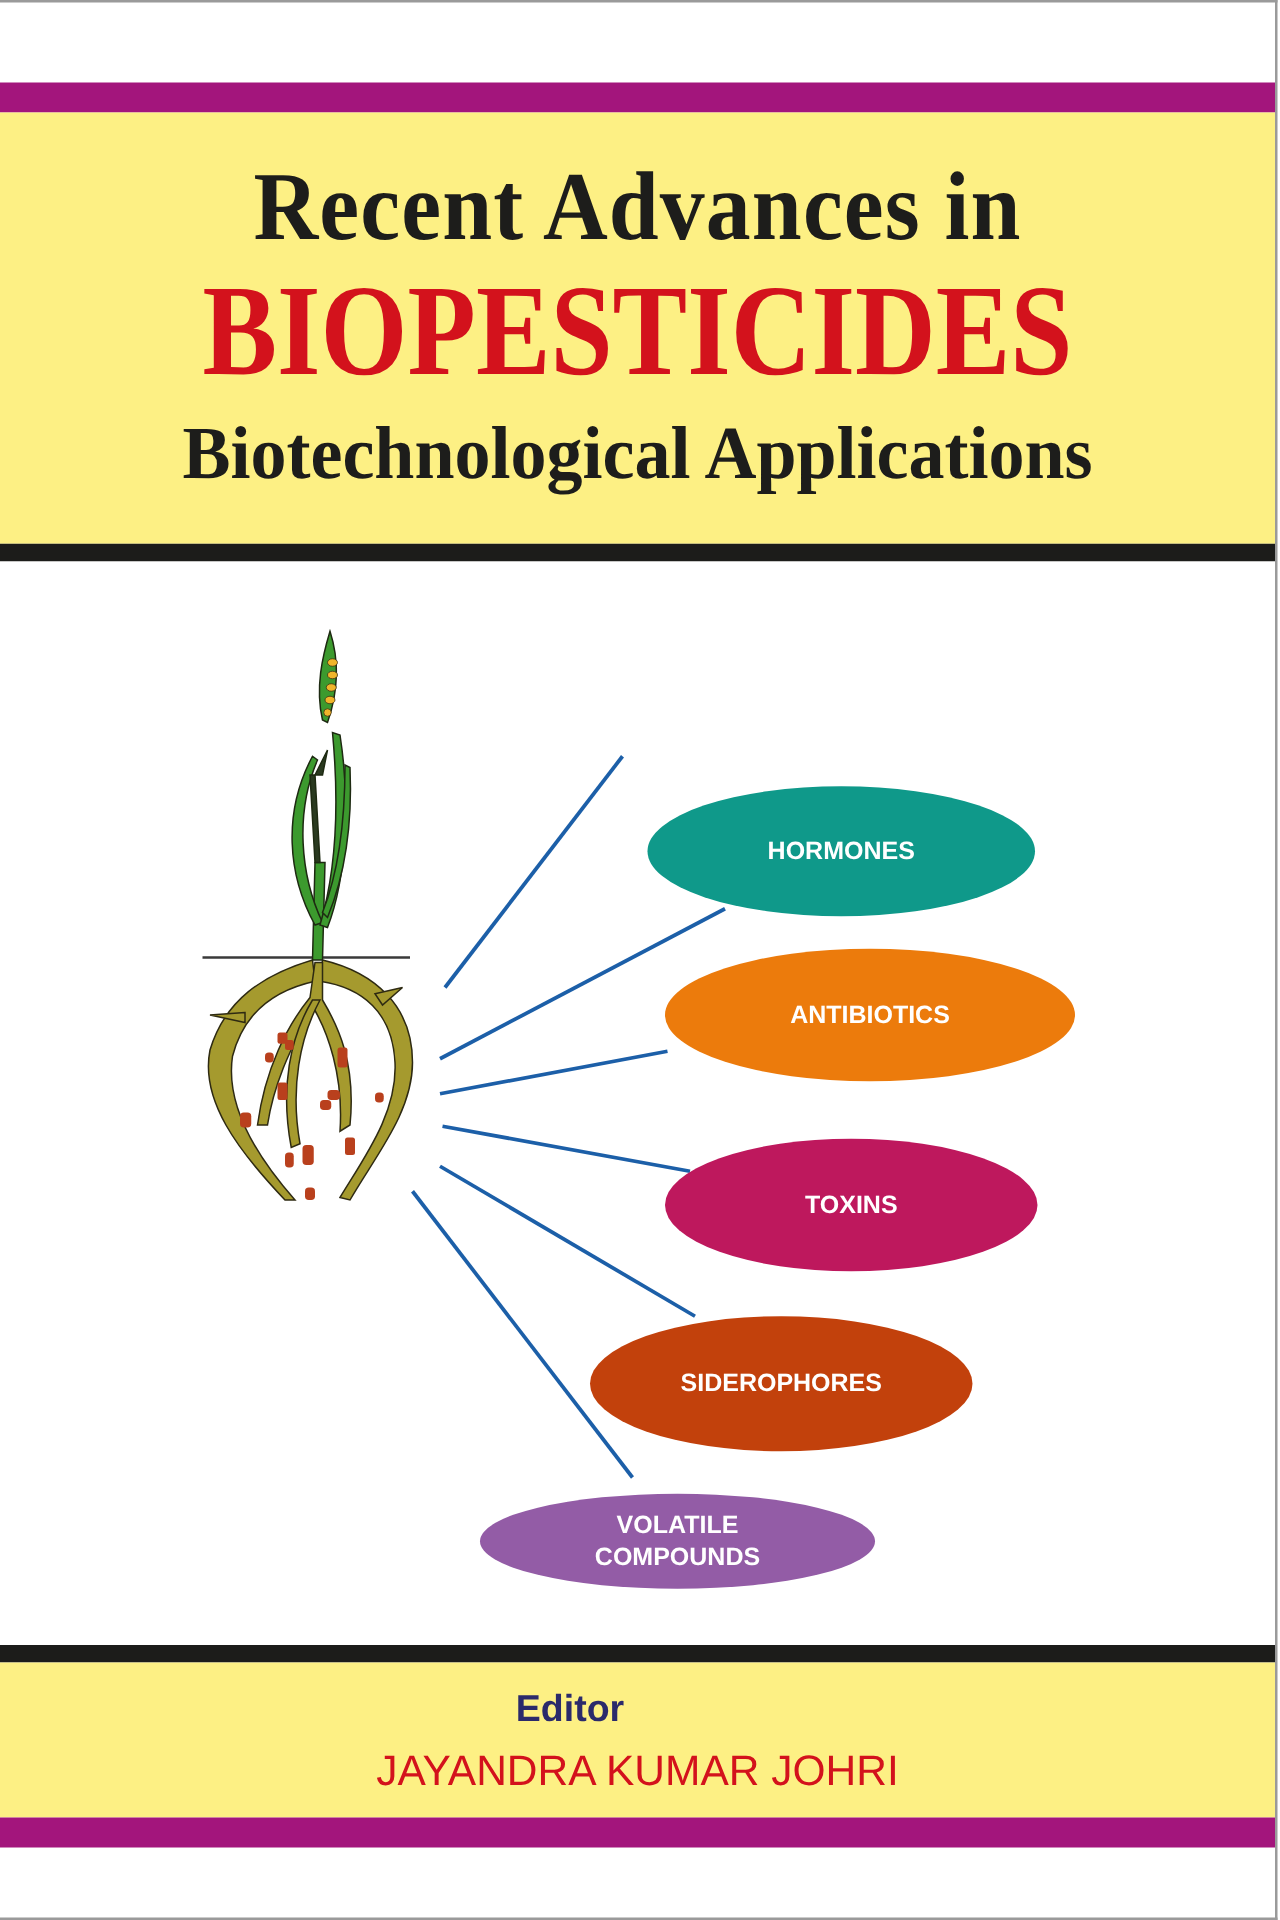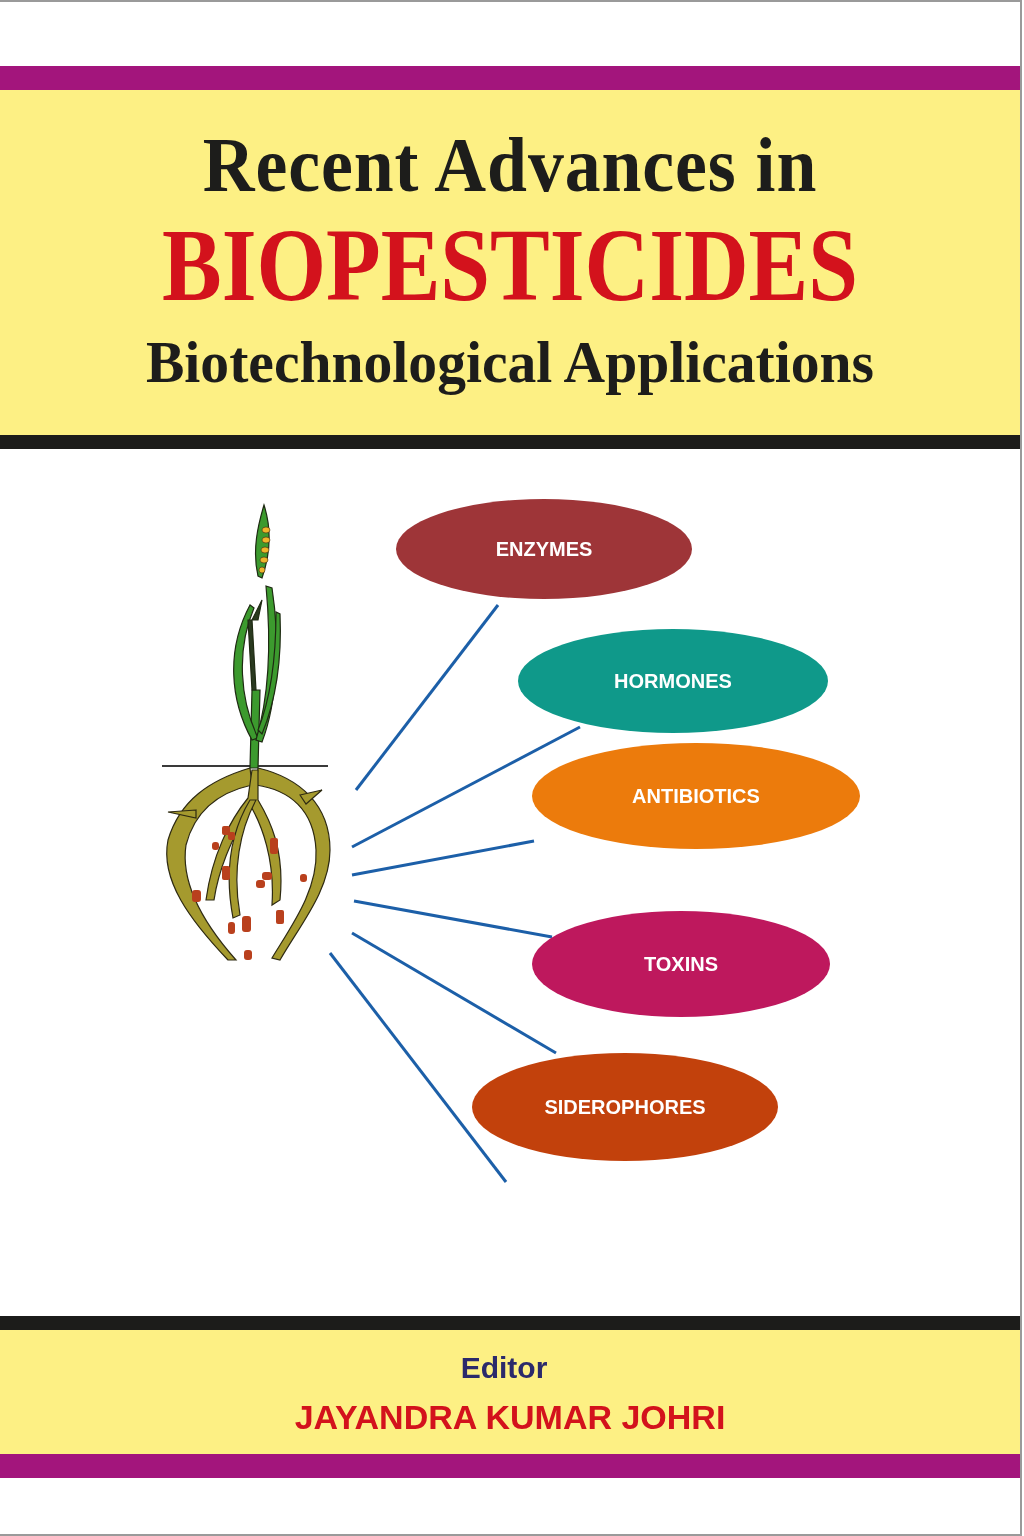--- a/index.html
+++ b/index.html
@@ -14,22 +14,22 @@
   .t2 { top: 205px; font-size: 104px; color: #d3121c; letter-spacing: 0px; transform: scaleX(0.86); }
   .t3 { top: 328px; font-size: 60px; color: #1d1d1b; transform: scaleX(0.96); }
 
   .diagram { position: absolute; left: 0; top: 449px; width: 1020px; height: 870px; }
   .diagram svg { position: absolute; left: 0; top: 0; }
   .ellipse { position: absolute; border-radius: 50%; display: flex; align-items: center; justify-content: center; text-align: center; color: #ffffff; font-weight: bold; font-size: 20px; line-height: 28px; }
 
   .black-bot { top: 1316px; height: 14px; background: #1c1c1a; }
   .yellow-bot { top: 1330px; height: 124px; background: #fdf084; }
   .purple-bot { top: 1454px; height: 24px; background: #a3157c; }
-  .editor-label { position: absolute; left: 0; width: 912px; top: 1351px; text-align: center; font-size: 30px; font-weight: bold; color: #2b2a6b; margin-left: 48px; }
-  .editor-name { position: absolute; left: 0; width: 1020px; top: 1398px; text-align: center; font-size: 34px; font-weight: bold; color: #d3121c; }
+  .editor-label { position: absolute; left: 0; width: 912px; top: 1351px; text-align: center; font-size: 30px; font-weight: bold; color: #2b2a6b; }
+  .editor-name { position: absolute; left: 0; width: 1020px; top: 1398px; text-align: center; font-size: 34px; font-weight: normal; color: #d3121c; }
 </style>
 </head>
 <body>
 
 <div class="frame"></div>
 
 <div class="band purple-top"></div>
 <div class="band yellow-top"></div>
 <div class="band black-top"></div>
 
@@ -87,34 +87,35 @@
     <g stroke="#1c5fa8" stroke-width="3" fill="none">
       <line x1="356" y1="790" x2="498" y2="605"></line>
       <line x1="352" y1="847" x2="580" y2="727"></line>
       <line x1="352" y1="875" x2="534" y2="841"></line>
       <line x1="354" y1="901" x2="552" y2="937"></line>
       <line x1="352" y1="933" x2="556" y2="1053"></line>
       <line x1="330" y1="953" x2="506" y2="1182"></line>
     </g>
   </svg>
 
-  <div class="ellipse" style="left: 396px; top: 50px; width: 296px; height: 100px; background: rgb(158, 53, 56);">
-    <span>ENZYMES</span>
-  </div>
   <div class="ellipse" style="left: 518px; top: 180px; width: 310px; height: 104px; background: rgb(15, 153, 138);">
     <span>HORMONES</span>
   </div>
-  <div class="ellipse" style="left: 532px; top: 294px; width: 328px; height: 106px; background: rgb(236, 123, 12);">
+  <div class="ellipse" style="left: 532px; top: 310px; width: 328px; height: 106px; background: rgb(236, 123, 12);">
     <span>ANTIBIOTICS</span>
   </div>
   <div class="ellipse" style="left: 532px; top: 462px; width: 298px; height: 106px; background: #be185d; align-items: center;">
     <span>TOXINS</span>
   </div>
   <div class="ellipse" style="left: 472px; top: 604px; width: 306px; height: 108px; background: #c2410c;">
     <span>SIDEROPHORES</span>
+  </div>
+  <div class="ellipse" style="left: 384px; top: 746px; width: 316px; height: 76px; white-space: pre-line; line-height: 26px; background: rgb(147, 92, 166);">
+    <span>VOLATILE
+COMPOUNDS</span>
   </div>
 </div>
 
 <div class="band black-bot"></div>
 <div class="band yellow-bot"></div>
 <div class="band purple-bot"></div>
 
 <div class="editor-label">Editor</div>
 <div class="editor-name">JAYANDRA KUMAR JOHRI</div>
 

